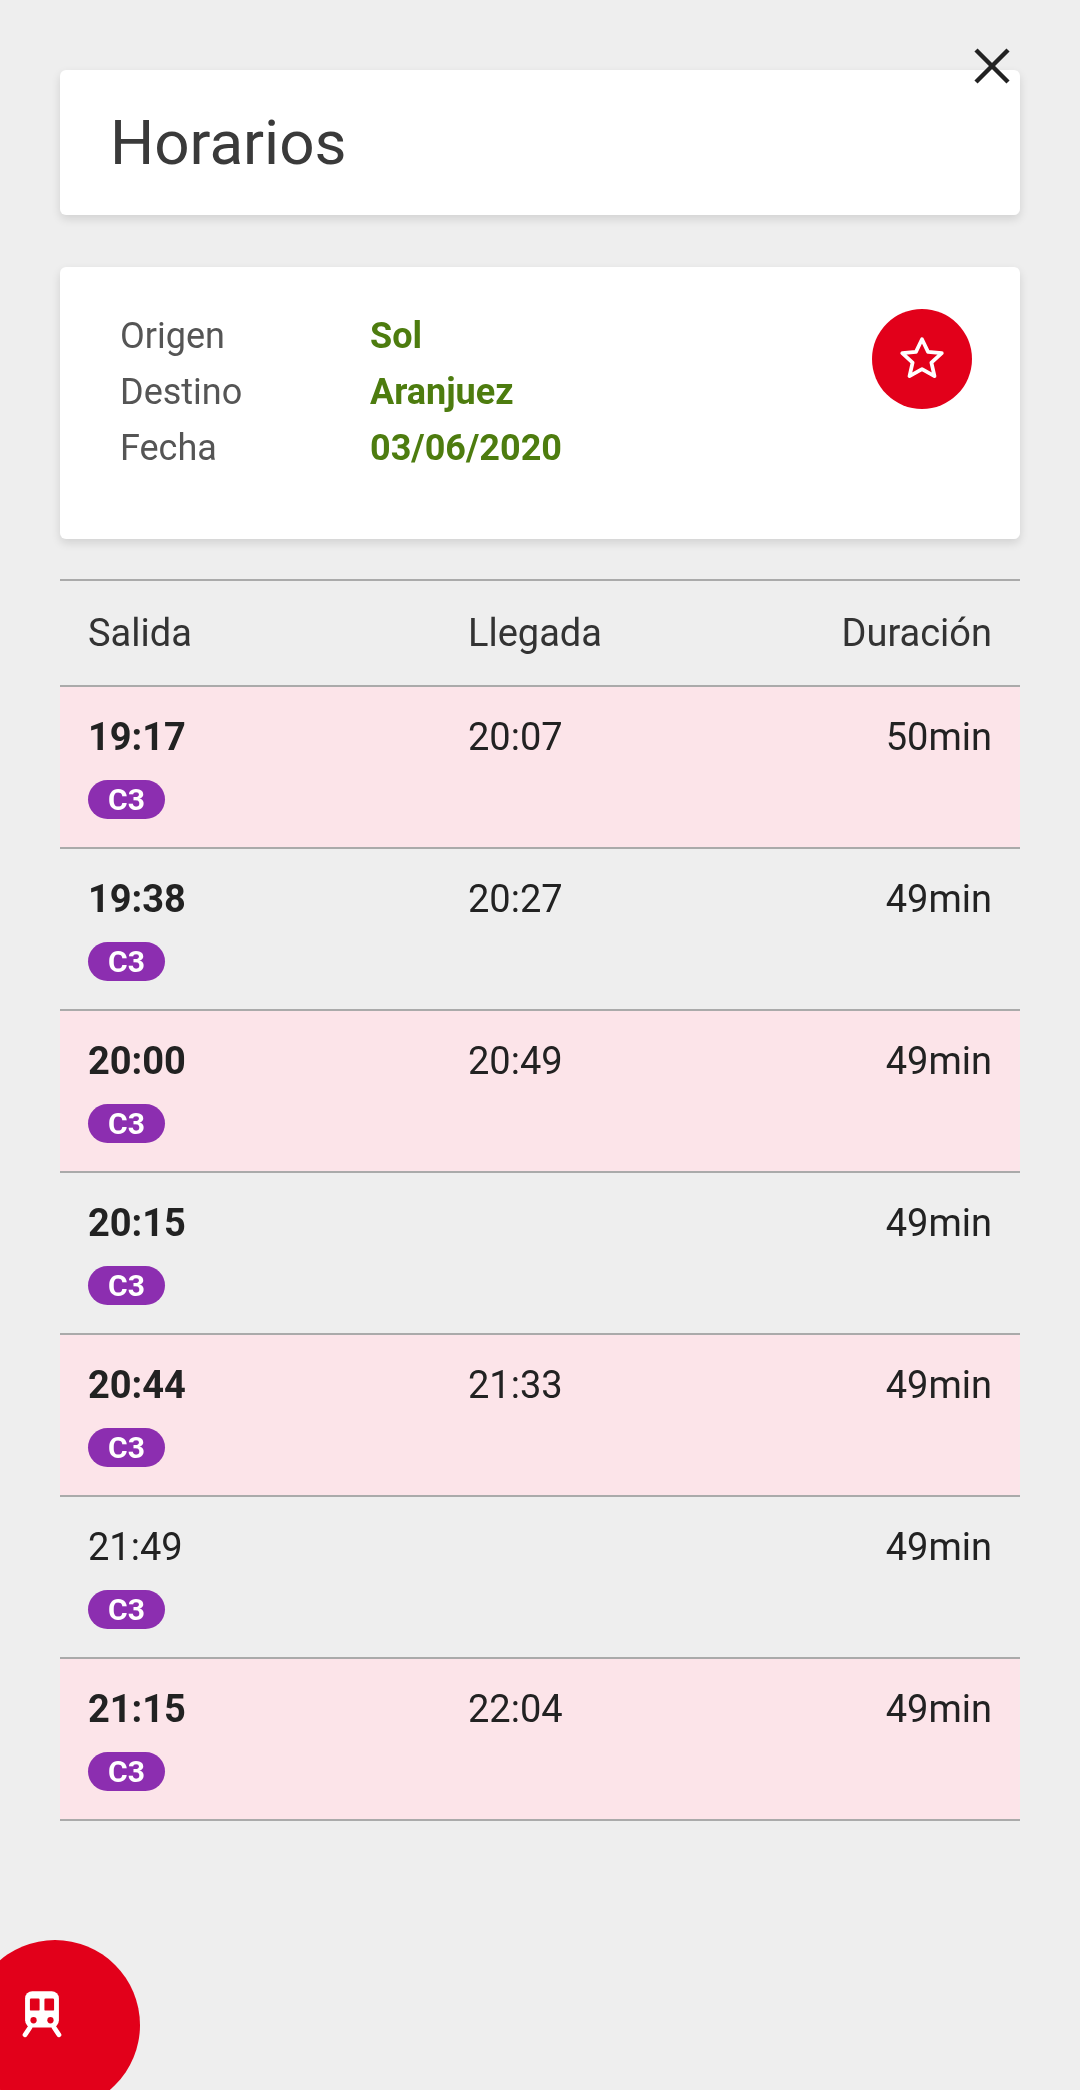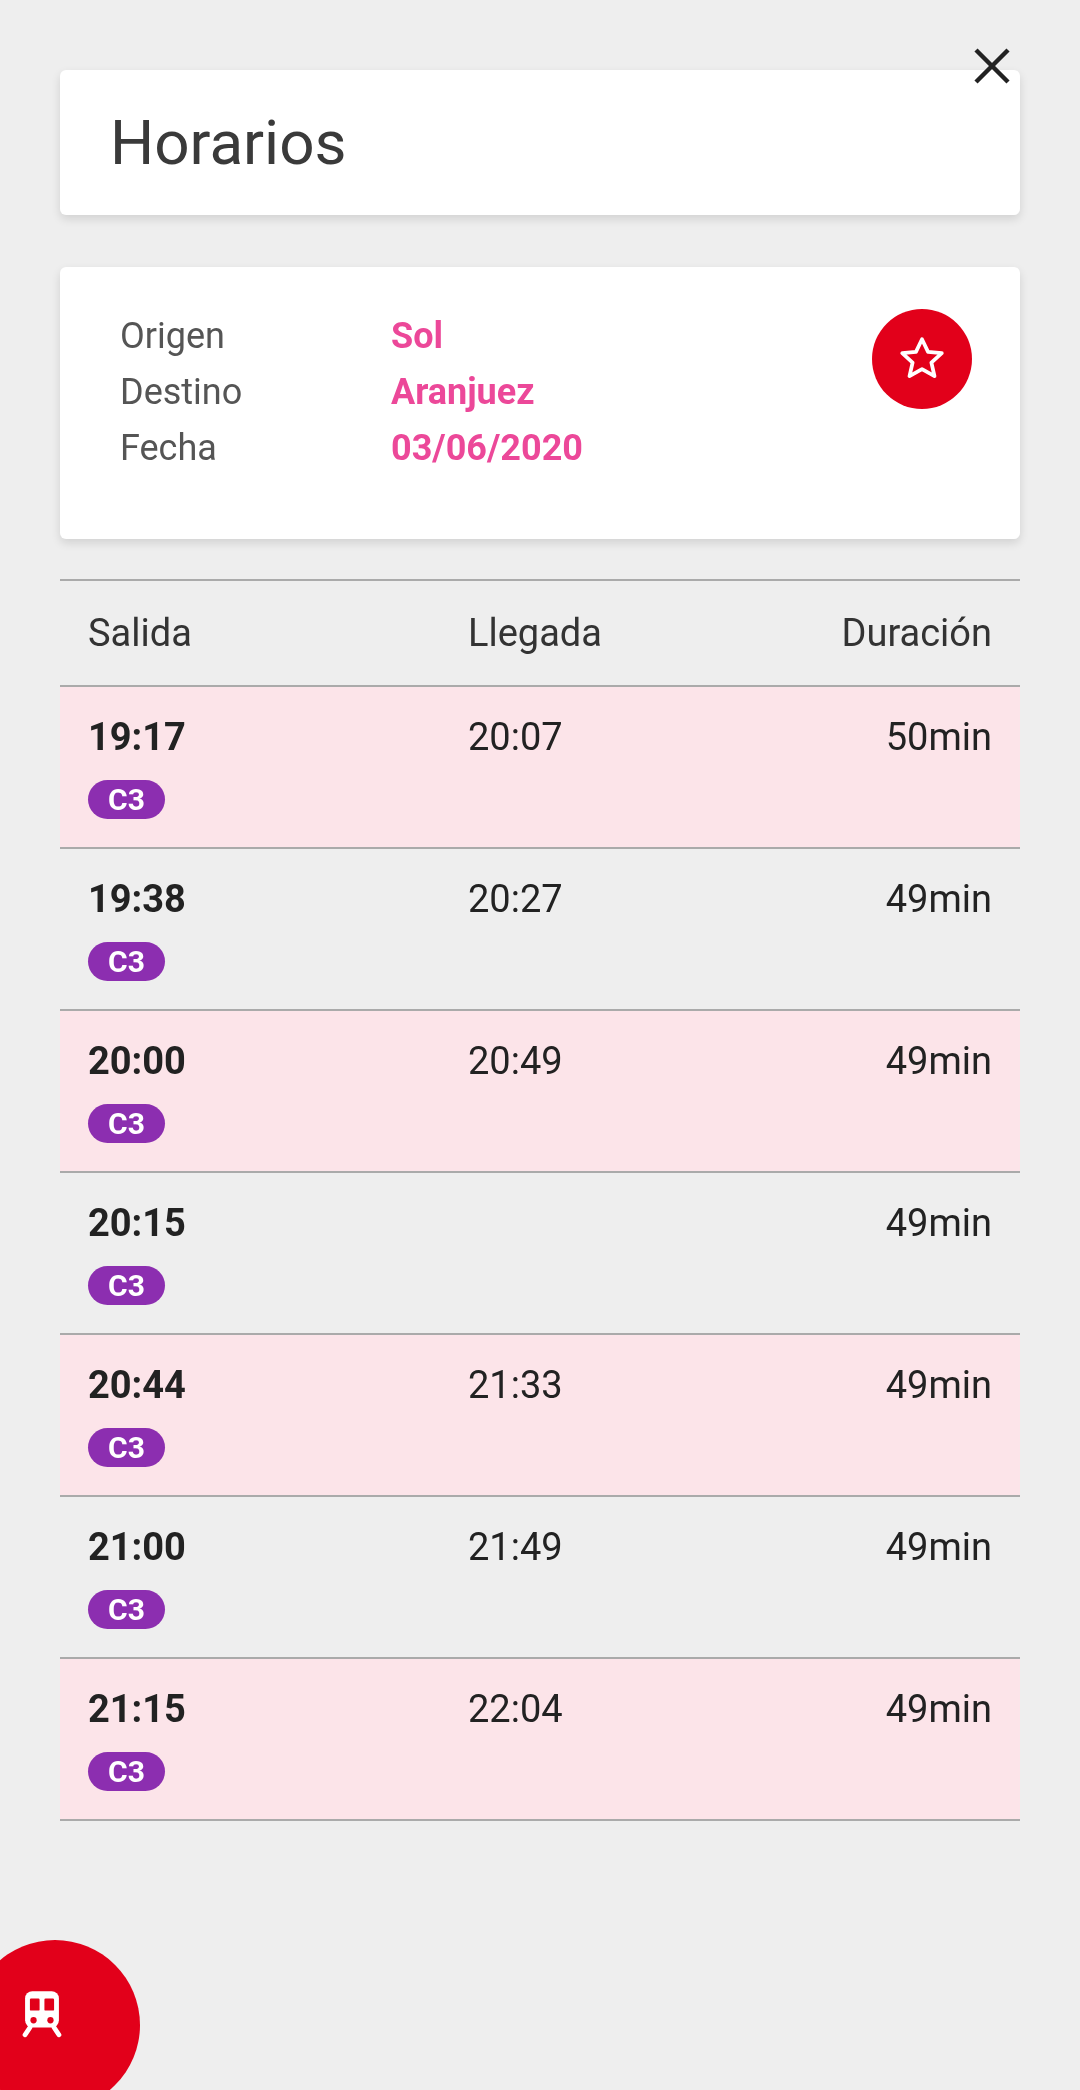--- a/index.html
+++ b/index.html
@@ -42,31 +42,30 @@
     box-shadow: 0 4px 10px rgba(0,0,0,0.12);
     padding: 48px 60px 56px 60px;
     margin-bottom: 40px;
     position: relative;
   }
   .info-row {
     display: flex;
     align-items: baseline;
     margin-bottom: 14px;
     font-size: 36px;
-    gap: 21px;
   }
   .info-row:last-child { margin-bottom: 0; }
   .info-label {
     width: 250px;
     color: #555;
     font-weight: 400;
   }
   .info-value {
     font-weight: 700;
-    color: #ec4899;
+    color: #4d7c0f;
   }
   .fav-btn {
     position: absolute;
     top: 42px;
     right: 48px;
     width: 100px;
     height: 100px;
     border-radius: 50%;
     background: #e2001a;
     display: flex;
@@ -197,21 +196,20 @@
           <div class="dur">49min</div>
           <div class="line-badge-wrap"><span class="line-badge">C3</span></div>
         </div>
         <div class="trow alt">
           <div class="dep">20:44</div>
           <div class="arr">21:33</div>
           <div class="dur">49min</div>
           <div class="line-badge-wrap"><span class="line-badge">C3</span></div>
         </div>
         <div class="trow">
-          <div class="dep">21:00</div>
           <div class="arr">21:49</div>
           <div class="dur">49min</div>
           <div class="line-badge-wrap"><span class="line-badge">C3</span></div>
         </div>
         <div class="trow alt">
           <div class="dep">21:15</div>
           <div class="arr">22:04</div>
           <div class="dur">49min</div>
           <div class="line-badge-wrap"><span class="line-badge">C3</span></div>
         </div>

